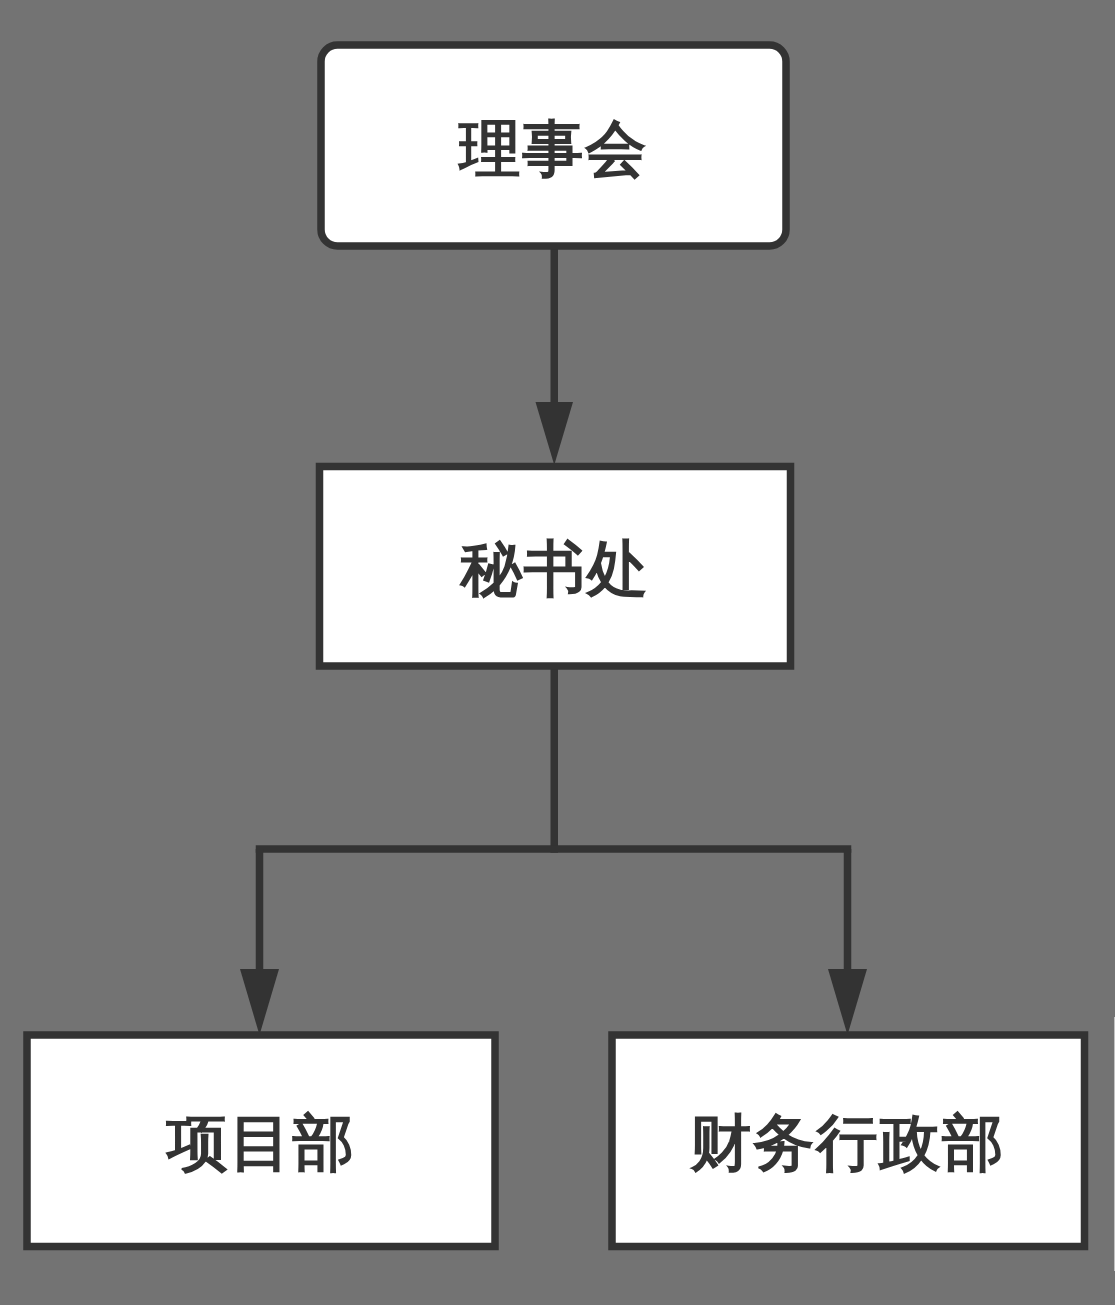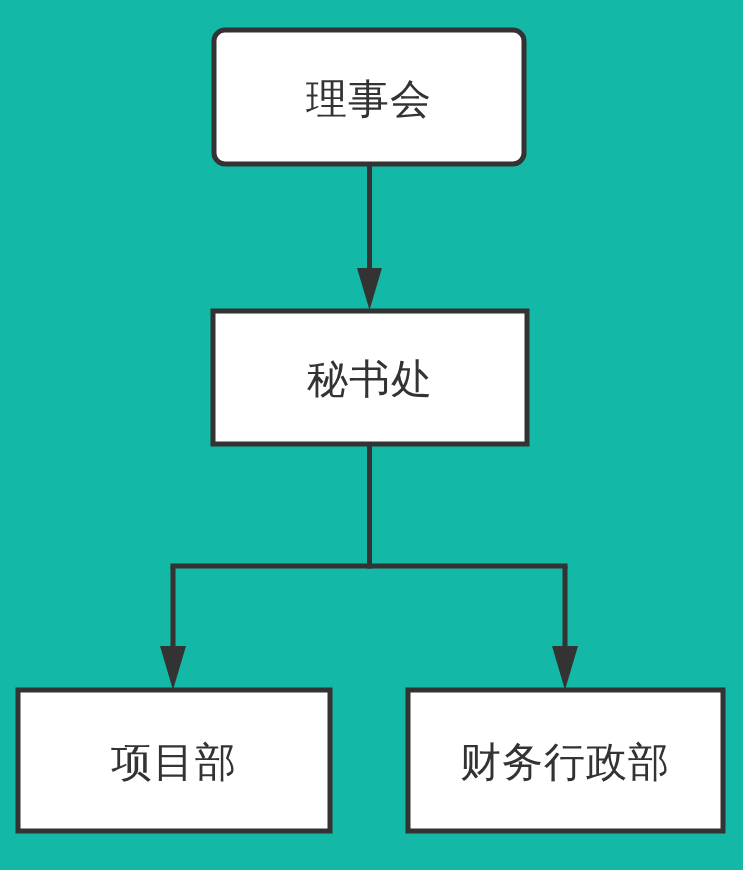--- a/index.html
+++ b/index.html
@@ -11,21 +11,22 @@
   body {
     width: 743px;
     height: 870px;
     font-family: "DejaVu Sans", "Liberation Sans", sans-serif;
     overflow: hidden;
   }
   #org-chart {
     position: relative;
     width: 743px;
     height: 870px;
-    background: #14b8a6;
+    background: #737373;
+    font-weight: bold;
   }
   #org-chart svg {
     display: block;
     width: 743px;
     height: 870px;
   }
   .node-label {
     font-family: "DejaVu Sans", "Liberation Sans", sans-serif;
     font-size: 41px;
     fill: #333333;

